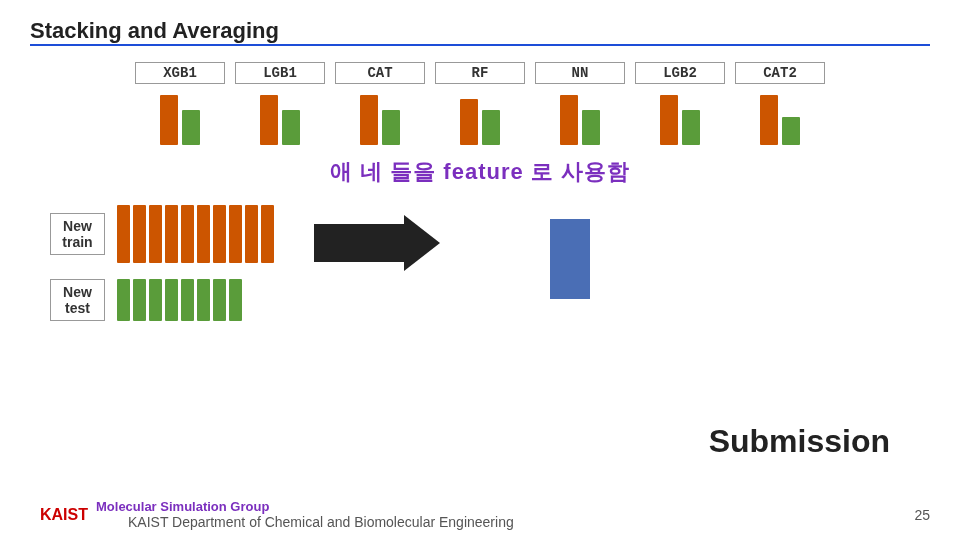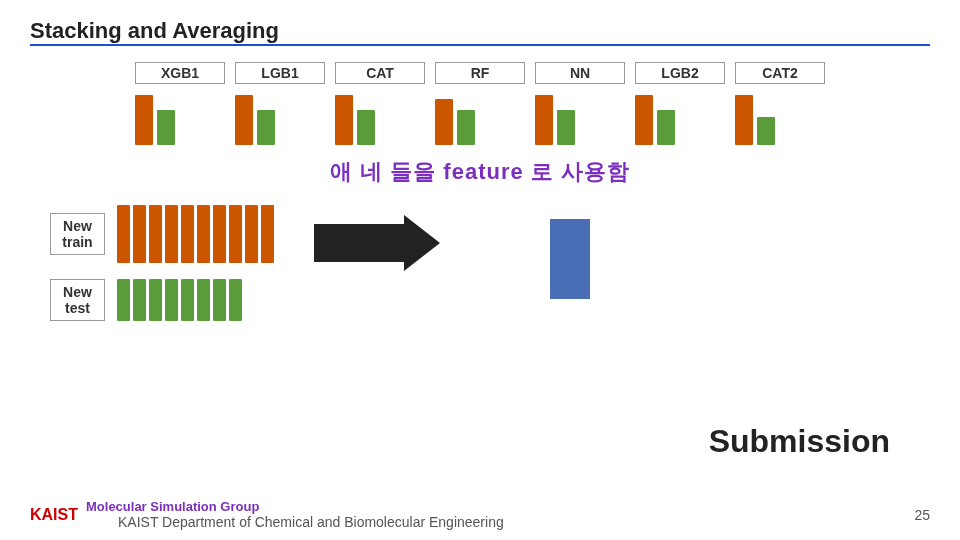--- a/index.html
+++ b/index.html
@@ -35,21 +35,23 @@
       display: flex;
       align-items: flex-start;
       justify-content: center;
       gap: 10px;
       margin-bottom: 12px;
     }
 
     .model-card {
       display: flex;
       flex-direction: column;
+      align-items: center;
       width: 90px;
+      font-family: Liberation Mono, monospace;
     }
 
     .model-label {
       font-size: 14px;
       font-weight: bold;
       color: #333;
       margin-bottom: 6px;
       border: 1.5px solid #999;
       padding: 2px 10px;
       background: #fff;
@@ -149,20 +151,21 @@
     .footer-logo {
       display: flex;
       align-items: center;
       gap: 8px;
     }
 
     .kaist-red {
       color: #cc0000;
       font-weight: bold;
       font-size: 16px;
+      margin-left: 10px;
     }
 
     .footer-sub {
       font-size: 14px;
       color: #555;
       padding-left: 32px;
     }
 
     .page-num {
       font-size: 14px;

